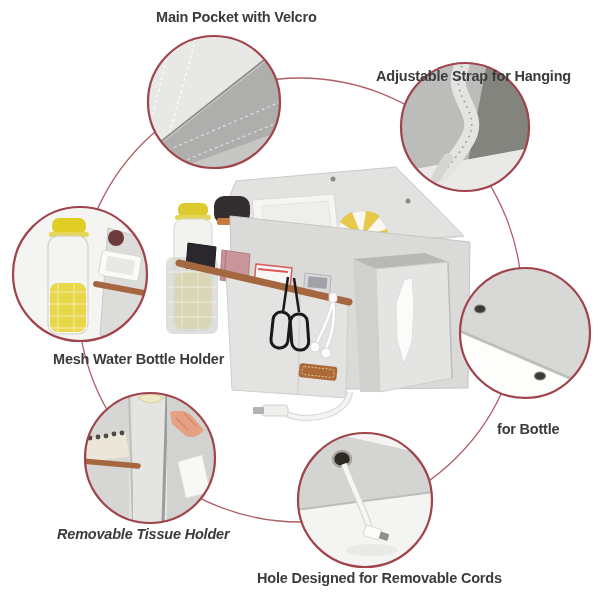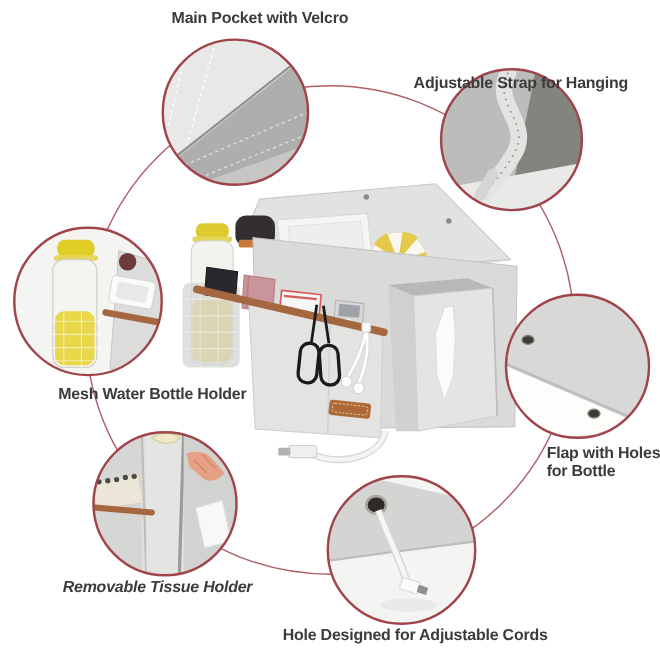--- a/index.html
+++ b/index.html
@@ -253,19 +253,19 @@
       <ellipse cx="372" cy="550" rx="26" ry="6" fill="#e9e9e7"></ellipse>
     </g>
     <circle cx="365" cy="500" r="67" fill="none" stroke="#a0444b" stroke-width="2.2"></circle>
   </g>
 </svg>
 
 <div class="callout-label lbl-main-pocket">Main Pocket with Velcro</div>
 <div class="callout-label lbl-strap">Adjustable Strap for Hanging</div>
 <div class="callout-label lbl-bottle">Mesh Water Bottle Holder</div>
 <div class="callout-label lbl-flap">
-  <span>Flap with Holes</span><br>
+  <br>
   <span>for Bottle</span>
 </div>
 <div class="callout-label lbl-tissue">Removable Tissue Holder</div>
-<div class="callout-label lbl-hole">Hole Designed for Adjustable Cords</div>
+<div class="callout-label lbl-hole">Hole Designed for Removable Cords</div>
 
 </div>
 
 </body></html>

